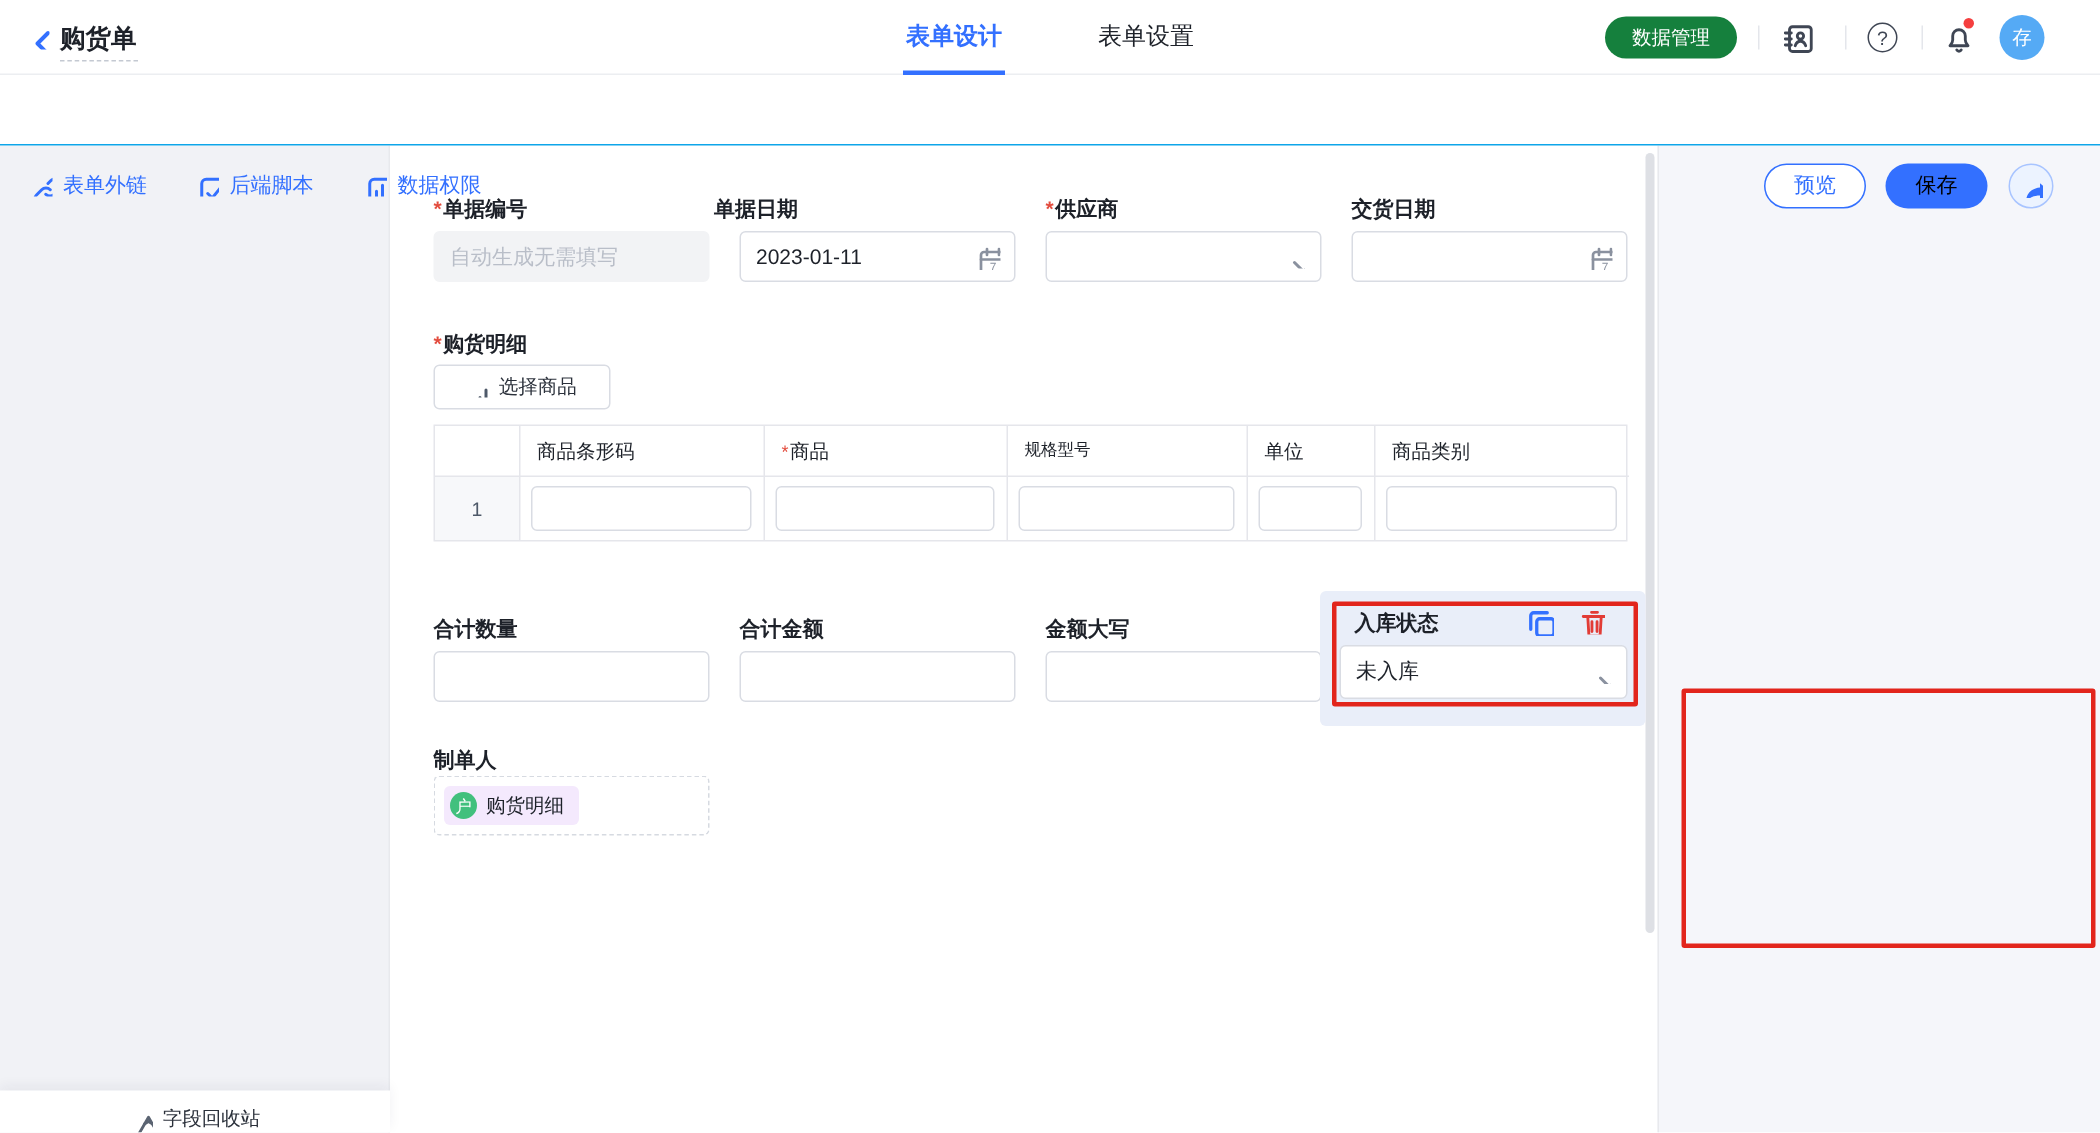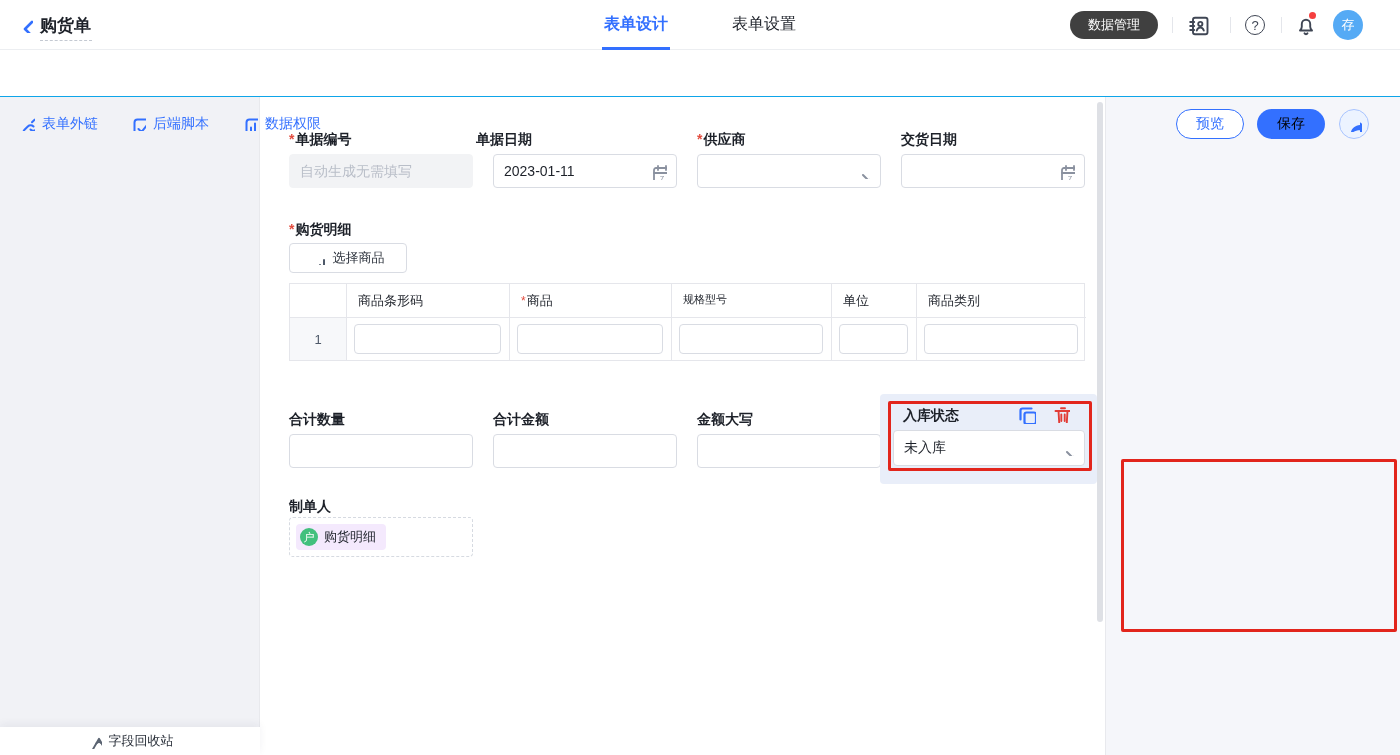--- a/index.html
+++ b/index.html
@@ -17,21 +17,21 @@
   .pillbtn{display:flex;align-items:center;justify-content:center;border-radius:15px;font-size:13px;cursor:pointer}
   .vdiv{width:1px;height:16px;background:#e4e6eb}
   .avatar{width:30px;height:30px;border-radius:50%;background:#55aaf5;color:#fff;font-size:13px;display:flex;align-items:center;justify-content:center;cursor:pointer}
   .bluelink{color:#3370ff;font-size:14px;cursor:pointer}
   
   .sidebar{left:0;top:97px;width:260px;height:658px;background:#f1f2f6;border-right:1px solid #e8e9ed;z-index:1}
   .sect{font-size:15px;font-weight:700;color:#1d2129}
   .pill{position:absolute;display:inline-flex;align-items:center;gap:7px;height:33px;padding:0 15px 0 13px;background:#fff;border-radius:17px;font-size:13px;color:#2b313b;cursor:grab;white-space:nowrap}
   .pic{color:#7d8694;font-size:13px;min-width:16px;text-align:center;line-height:1}
   .pic.sm{font-size:9px;font-weight:700;letter-spacing:-1px}
-  .recyclebar{left:0;top:727px;width:260px;height:28px;background:#fff;box-shadow:0 -3px 8px rgba(30,40,60,.06);display:flex;align-items:center;justify-content:center;gap:7px;font-size:13px;color:#2b313b;z-index:5;cursor:pointer}
+  .recyclebar{left:0;top:727px;width:260px;height:28px;background:#fff;box-shadow:0 -3px 8px rgba(30,40,60,.06);display:flex;align-items:flex-end;justify-content:center;gap:7px;font-size:13px;color:#2b313b;z-index:5;cursor:pointer}
   .sthumb{background:#d3d6dc;border-radius:3px}
   
   .flabel{font-size:14px;font-weight:700;color:#1d2129;white-space:nowrap}
   .star{color:#e34d3f;margin-right:1px}
   .inp{position:absolute;height:34px;background:#fff;border:1px solid #d9dce3;border-radius:4px;font-family:inherit;font-size:14px;color:#1d2129;padding:0 10px;outline:none}
   .inp.muted{background:#f2f3f5;border-color:#f2f3f5;color:#b9bec8}
   .inp::placeholder{color:#b9bec8}
   .selbox{position:absolute;height:34px;background:#fff;border:1px solid #d9dce3;border-radius:4px;font-size:14px;color:#1d2129;display:flex;align-items:center;padding:0 10px;cursor:pointer}
   .chev{color:#8a919f}
   .tblline{background:#e5e6eb}
@@ -142,21 +142,21 @@
 
 <div class="abs hdr">
   <svg class="ic abs" style="left:17px;top:17px;width:16px;height:16px;color:#3370ff">
       <use href="#i-back"></use>
     </svg>
   <div class="abs title" style="left:40px;top:14px">购货单</div>
   <div class="abs dashline" style="left:40px;top:40px;width:52px;height:1px"></div>
   <div class="abs htab on" style="left:602px;top:14px;width:68px">表单设计</div>
   <div class="abs" style="left:602px;top:47px;width:68px;height:3px;background:#3370ff"></div>
   <div class="abs htab" style="left:730px;top:14px;width:68px">表单设置</div>
-  <div class="abs pillbtn" style="left:1070px;top:11px;width:88px;height:28px;background:#404040;color:#fff">数据管理</div>
+  <div class="abs pillbtn" style="left:1070px;top:11px;width:88px;height:28px;background:#15803d;color:#fff">数据管理</div>
   <div class="abs vdiv" style="left:1172px;top:17px"></div>
   <svg class="ic abs" style="left:1187px;top:14px;width:22px;height:22px;color:#3f4654">
       <use href="#i-book"></use>
     </svg>
   <div class="abs vdiv" style="left:1230px;top:17px"></div>
   <span class="abs qcirc" style="left:1245px;top:15px">?</span>
   <div class="abs vdiv" style="left:1281px;top:17px"></div>
   <svg class="ic abs" style="left:1294px;top:14px;width:22px;height:22px;color:#3f4654">
       <use href="#i-bell"></use>
     </svg>

